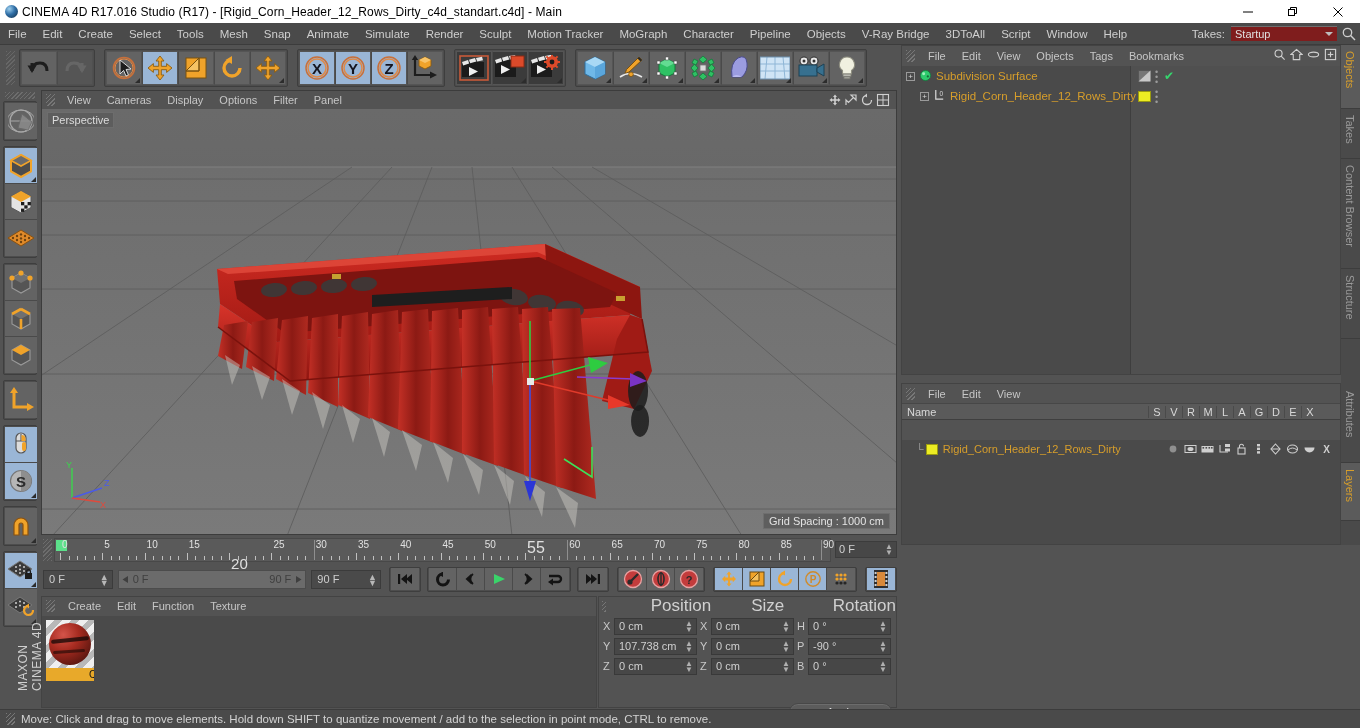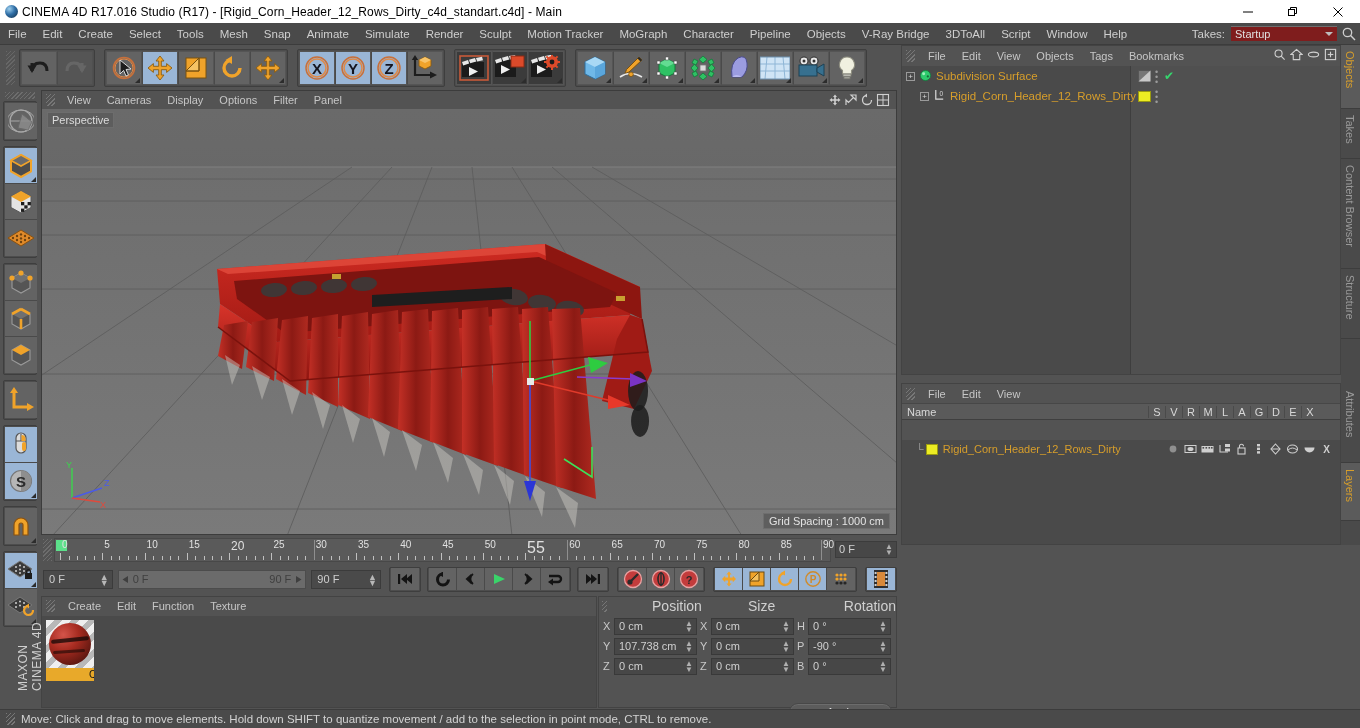--- a/index.html
+++ b/index.html
@@ -109,21 +109,21 @@
         repeating-linear-gradient(135deg,#efefef 0 6px,#b8b8b8 6px 12px);
       position:relative; overflow:hidden; }
   .mat-ball { position:absolute; left:3px; top:3px; width:42px; height:42px; border-radius:50%;
       background:radial-gradient(circle at 34% 28%, #d4544a 0%, #a62b20 38%, #5d1710 78%, #2e0b07 100%); }
   .mat-name { background:#e8a92a; color:#111; font-size:10px; text-align:center; width:48px;
       overflow:hidden; white-space:nowrap; height:13px; line-height:13px;padding-left:43px; }
 
   
   .coord { position:absolute; left:598px; top:596px; width:299px; height:112px;
       background:#535353; border:1px solid #434343; }
-  .co-head { display:flex; height:18px; align-items:center; color:#d0d0d0; font-size:14px;gap:40px; }
+  .co-head { display:flex; height:18px; align-items:center; color:#d0d0d0; font-size:17px;gap:40px; }
   .co-grip { width:9px;height:11px; margin:0 5px 0 3px;
       background-image:repeating-linear-gradient(135deg,#777 0 1px,transparent 1px 3px);}
   .co-rows { padding:1px 4px 0 4px; }
   .co-row { display:flex; align-items:center; height:20px; }
   .ax { width:11px; color:#c9c9c9; font-size:11px; text-align:left; }
   .nfield { height:17px; background:#474747; border:1px solid #393939; color:#cfcfcf; font-size:11px;
       display:flex; align-items:center; padding:0 12px 0 4px; position:relative; }
   .nfield .sp { position:absolute; right:3px; top:2px; font-size:8px; line-height:6px; color:#b0b0b0; }
   .co-bottom { display:flex; align-items:center; gap:5px; padding:4px 4px 0 6px; }
   .dd { height:18px; background:#5c5c5c; border:1px solid #484848; color:#dcdcdc; font-size:11px;
@@ -896,21 +896,21 @@
         <div style="position: absolute; bottom: 1px; width: 1px; background: rgb(192, 192, 192); left: 723.7px; height: 7px;"></div>
         <div style="position: absolute; bottom: 1px; width: 1px; background: rgb(192, 192, 192); left: 732.2px; height: 4px;"></div>
         <div style="position: absolute; bottom: 1px; width: 1px; background: rgb(192, 192, 192); left: 740.6px; height: 4px;"></div>
         <div style="position: absolute; bottom: 1px; width: 1px; background: rgb(192, 192, 192); left: 749.1px; height: 4px;"></div>
         <div style="position: absolute; bottom: 1px; width: 1px; background: rgb(192, 192, 192); left: 757.5px; height: 4px;"></div>
         <div style="position: absolute; bottom: 1px; width: 1px; background: rgb(192, 192, 192); left: 766px; height: 7px;"></div>
         <div style="position: absolute; top: 0px; font-size: 10px; color: rgb(224, 224, 224); left: 7px;">0</div>
         <div style="position: absolute; top: 0px; font-size: 10px; color: rgb(224, 224, 224); left: 49.3px;">5</div>
         <div style="position: absolute; top: 0px; font-size: 10px; color: rgb(224, 224, 224); left: 91.6px;">10</div>
         <div style="position: absolute; top: 0px; font-size: 10px; color: rgb(224, 224, 224); left: 133.8px;">15</div>
-        <div style="position: absolute; top: 0px; font-size: 12px; color: rgb(224, 224, 224); left: 176.1px;">20</div>
+        <div style="position: absolute; top: 16px; font-size: 15px; color: rgb(224, 224, 224); left: 176.1px;">20</div>
         <div style="position: absolute; top: 0px; font-size: 10px; color: rgb(224, 224, 224); left: 218.4px;">25</div>
         <div style="position: absolute; top: 0px; font-size: 10px; color: rgb(224, 224, 224); left: 260.7px;">30</div>
         <div style="position: absolute; top: 0px; font-size: 10px; color: rgb(224, 224, 224); left: 302.9px;">35</div>
         <div style="position: absolute; top: 0px; font-size: 10px; color: rgb(224, 224, 224); left: 345.2px;">40</div>
         <div style="position: absolute; top: 0px; font-size: 10px; color: rgb(224, 224, 224); left: 387.5px;">45</div>
         <div style="position: absolute; top: 0px; font-size: 10px; color: rgb(224, 224, 224); left: 429.8px;">50</div>
         <div style="position: absolute; top: 0px; font-size: 16px; color: rgb(224, 224, 224); left: 472.1px;">55</div>
         <div style="position: absolute; top: 0px; font-size: 10px; color: rgb(224, 224, 224); left: 514.3px;">60</div>
         <div style="position: absolute; top: 0px; font-size: 10px; color: rgb(224, 224, 224); left: 556.6px;">65</div>
         <div style="position: absolute; top: 0px; font-size: 10px; color: rgb(224, 224, 224); left: 598.9px;">70</div>

